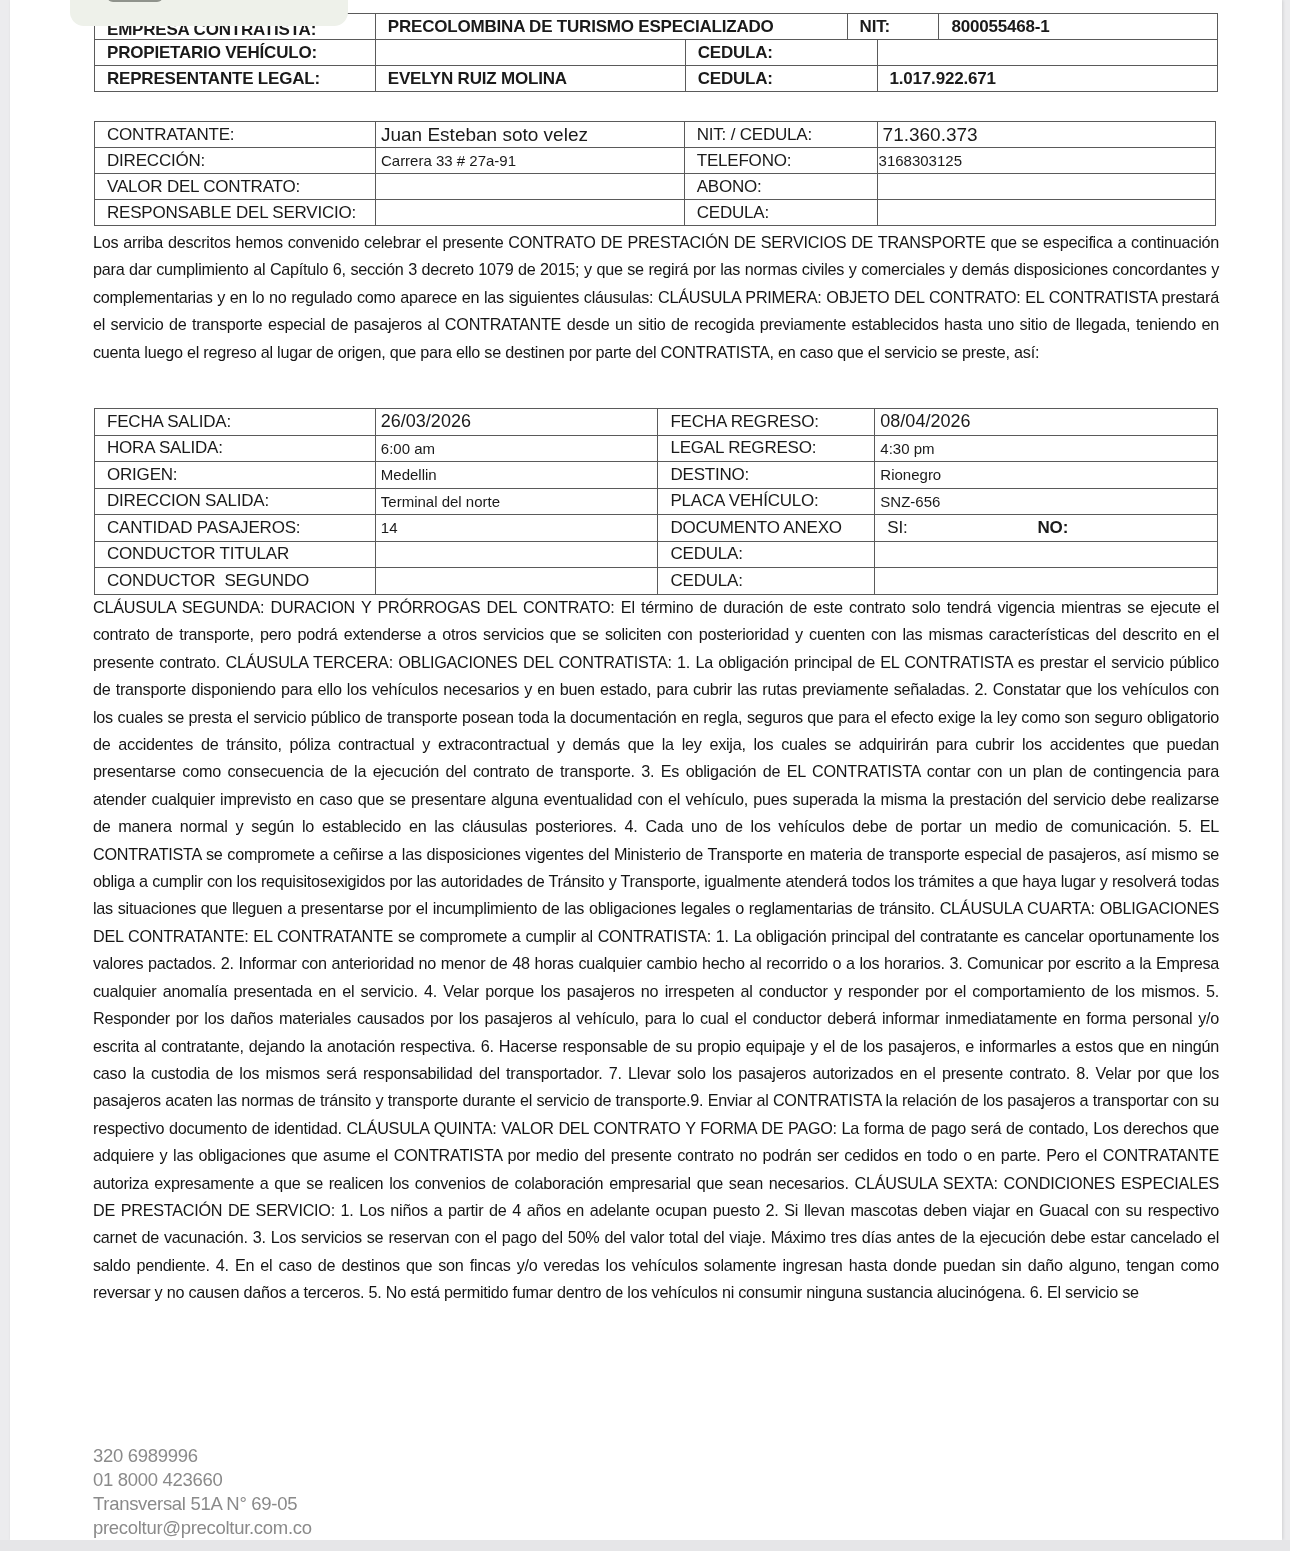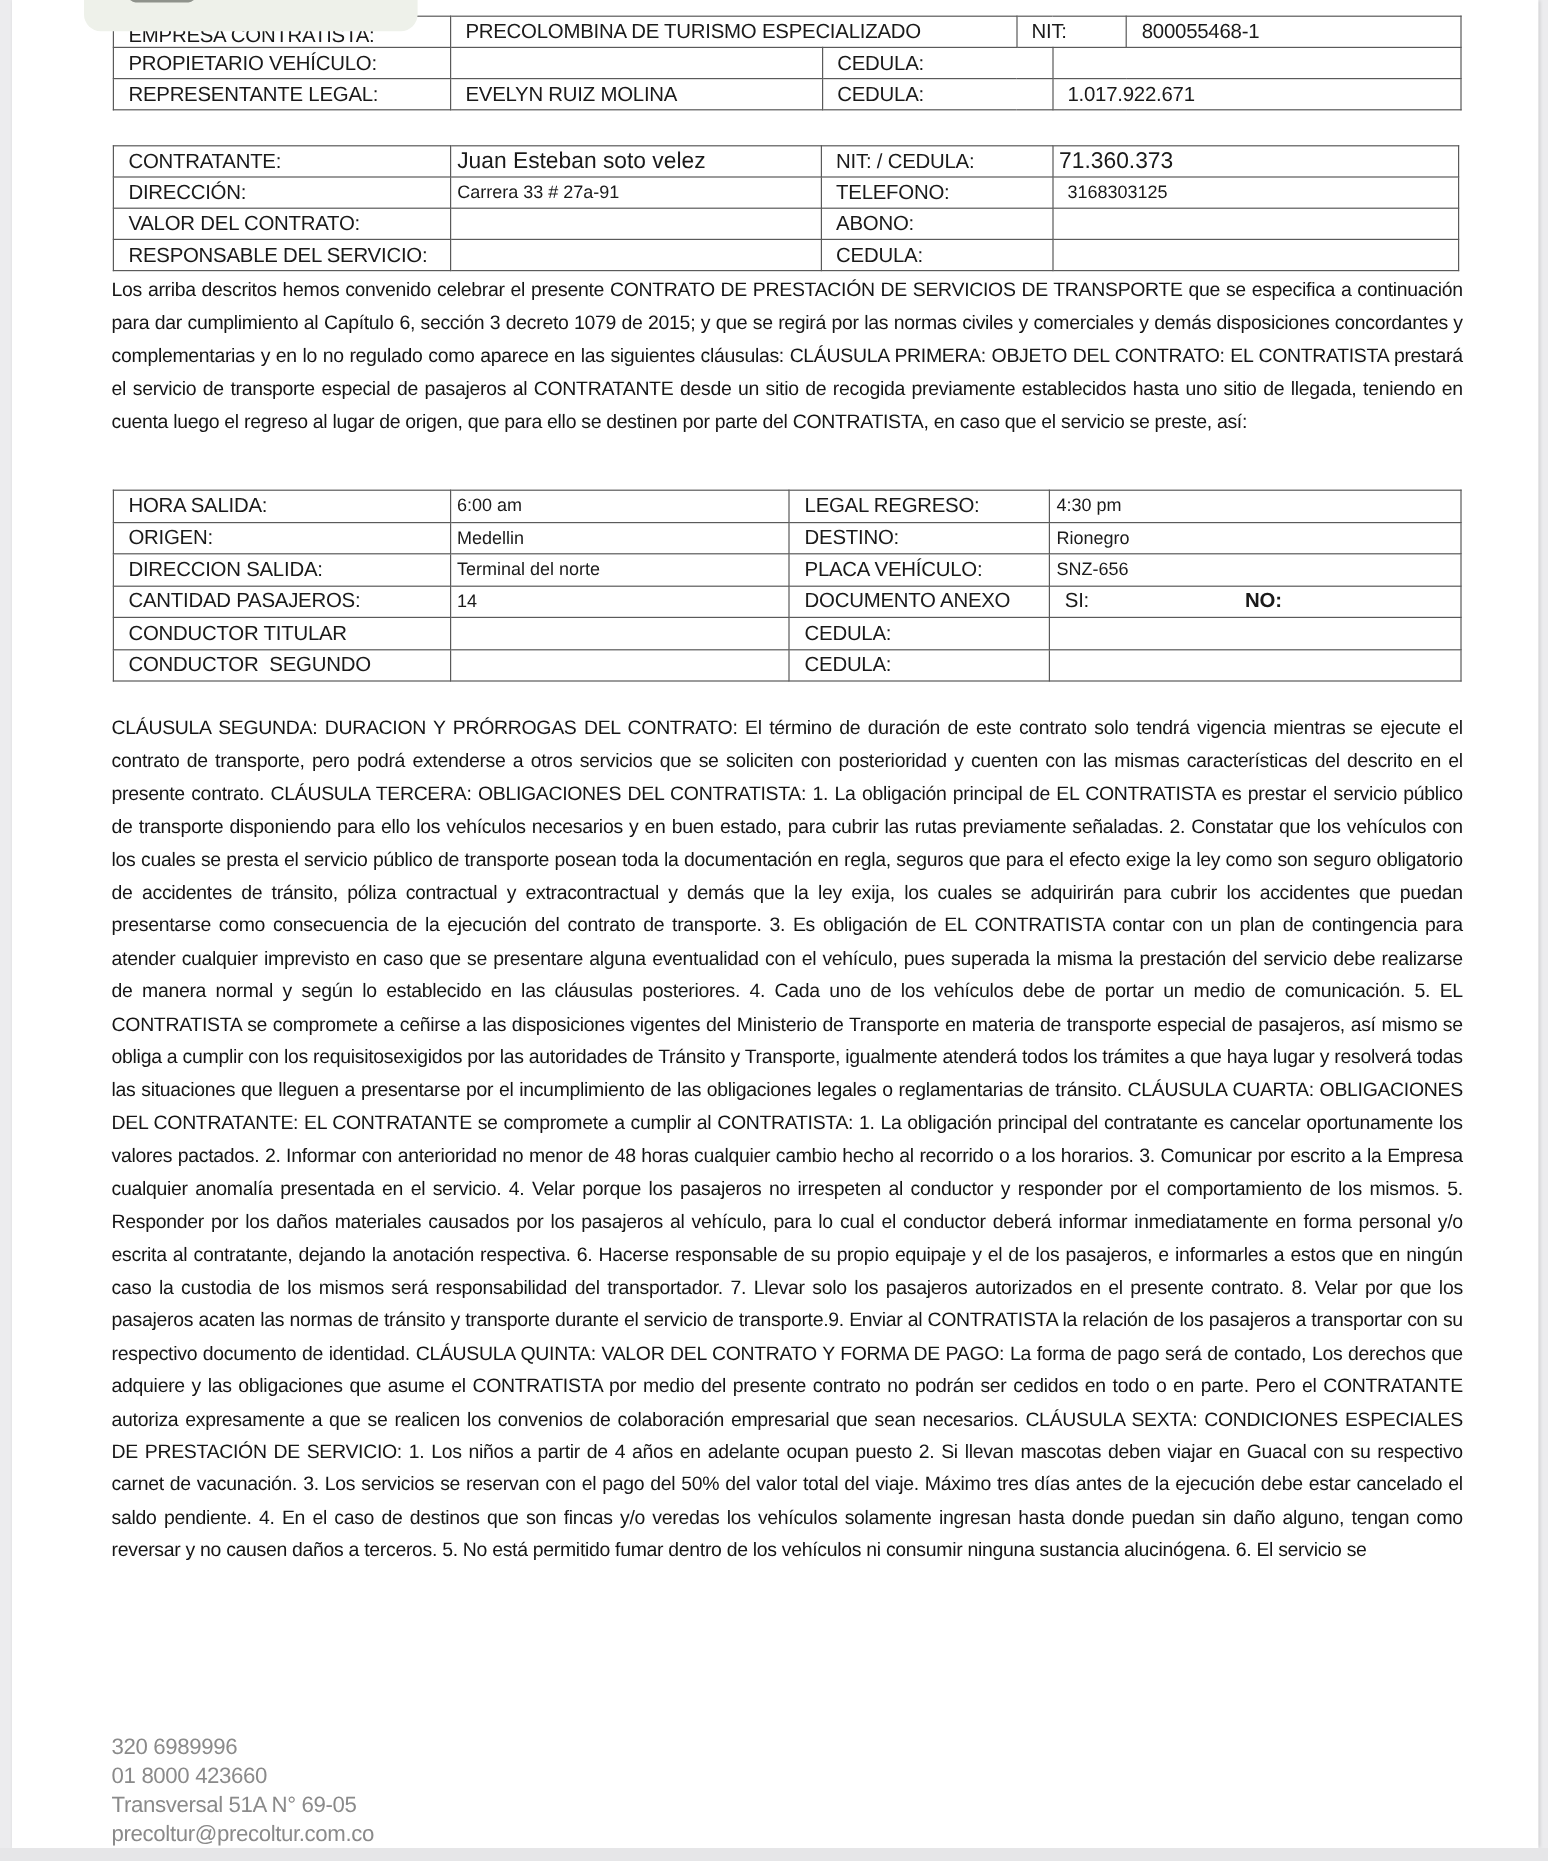--- a/index.html
+++ b/index.html
@@ -33,21 +33,21 @@
     white-space: nowrap;
     overflow: hidden;
     vertical-align: middle;
   }
   .lbl { font-size: 17px; letter-spacing: -0.2px; color:#1a1a1a; }
   .val-sm { font-size: 15px; color:#1a1a1a; }
   .val-md { font-size: 18px; color:#1a1a1a; }
   .val-lg { font-size: 19px; color:#1a1a1a; }
 
   #t1 { left: 84px; top: 13px; width: 1124px; }
-  #t1 tr { height: 26px; }
+  #t1 tr { height: 26px; font-weight: bold; }
   #t2 { left: 84px; top: 121px; width: 1122px; border-radius: 10px; }
   #t2 tr { height: 26px; }
   #t3 { left: 84px; top: 408px; width: 1124px; }
   #t3 tr { height: 26.5px; }
 
   .body-text {
     position: absolute; left: 83px; width: 1126px;
     font-family: "Liberation Sans Narrow", "Liberation Sans", sans-serif;
     font-size: 16.2px; line-height: 27.4px;
     text-align: justify; text-align-last: left;
@@ -122,21 +122,21 @@
         <tr>
       <td class="lbl">CONTRATANTE:</td>
       <td class="val-lg" style="padding-left:5px">Juan Esteban soto velez</td>
       <td class="lbl">NIT: / CEDULA:</td>
       <td class="val-lg" style="padding-left:5px">71.360.373</td>
     </tr>
     <tr>
       <td class="lbl">DIRECCIÓN:</td>
       <td class="val-sm" style="padding-left:5px">Carrera 33 # 27a-91</td>
       <td class="lbl">TELEFONO:</td>
-      <td class="val-sm" style="padding-left:12px">3168303125</td>
+      <td class="val-sm" style="padding-left:1px">3168303125</td>
     </tr>
     <tr>
       <td class="lbl">VALOR DEL CONTRATO:</td>
       <td class="val-sm"></td>
       <td class="lbl">ABONO:</td>
       <td class="val-sm"></td>
     </tr>
     <tr>
       <td class="lbl">RESPONSABLE DEL SERVICIO:</td>
       <td class="val-sm"></td>
@@ -149,20 +149,26 @@
   <div class="body-text" id="para1"><span>Los arriba descritos hemos convenido celebrar el presente </span><b>CONTRATO DE PRESTACIÓN DE SERVICIOS DE TRANSPORTE</b><span> que se especifica a continuación para dar cumplimiento al Capítulo 6, sección 3 decreto 1079 de 2015; y que se regirá por las normas civiles y comerciales y demás disposiciones concordantes y complementarias y en lo no regulado como aparece en las siguientes cláusulas: </span><b>CLÁUSULA PRIMERA: OBJETO DEL CONTRATO: EL CONTRATISTA</b><span> prestará el servicio de transporte especial de pasajeros al </span><b>CONTRATANTE</b><span> desde un sitio de recogida previamente establecidos hasta uno sitio de llegada, teniendo en cuenta luego el regreso al lugar de origen, que para ello se destinen por parte del CONTRATISTA, en caso que el servicio se preste, así:</span></div>
 
   <table class="grid" id="t3">
     <colgroup>
       <col style="width:281px">
         <col style="width:283px">
         <col style="width:217px">
         <col style="width:343px">
     </colgroup>
     <tbody>
+        <tr>
+      <td class="lbl">FECHA SALIDA:</td>
+      <td class="val-md" style="padding-left:5px">26/03/2026</td>
+      <td class="lbl">FECHA REGRESO:</td>
+      <td class="val-md" style="padding-left:5px">08/04/2026</td>
+    </tr>
     <tr>
       <td class="lbl">HORA SALIDA:</td>
       <td class="val-sm" style="padding-left:5px">6:00 am</td>
       <td class="lbl">LEGAL REGRESO:</td>
       <td class="val-sm" style="padding-left:5px">4:30 pm</td>
     </tr>
     <tr>
       <td class="lbl">ORIGEN:</td>
       <td class="val-sm" style="padding-left:5px">Medellin</td>
       <td class="lbl">DESTINO:</td>

